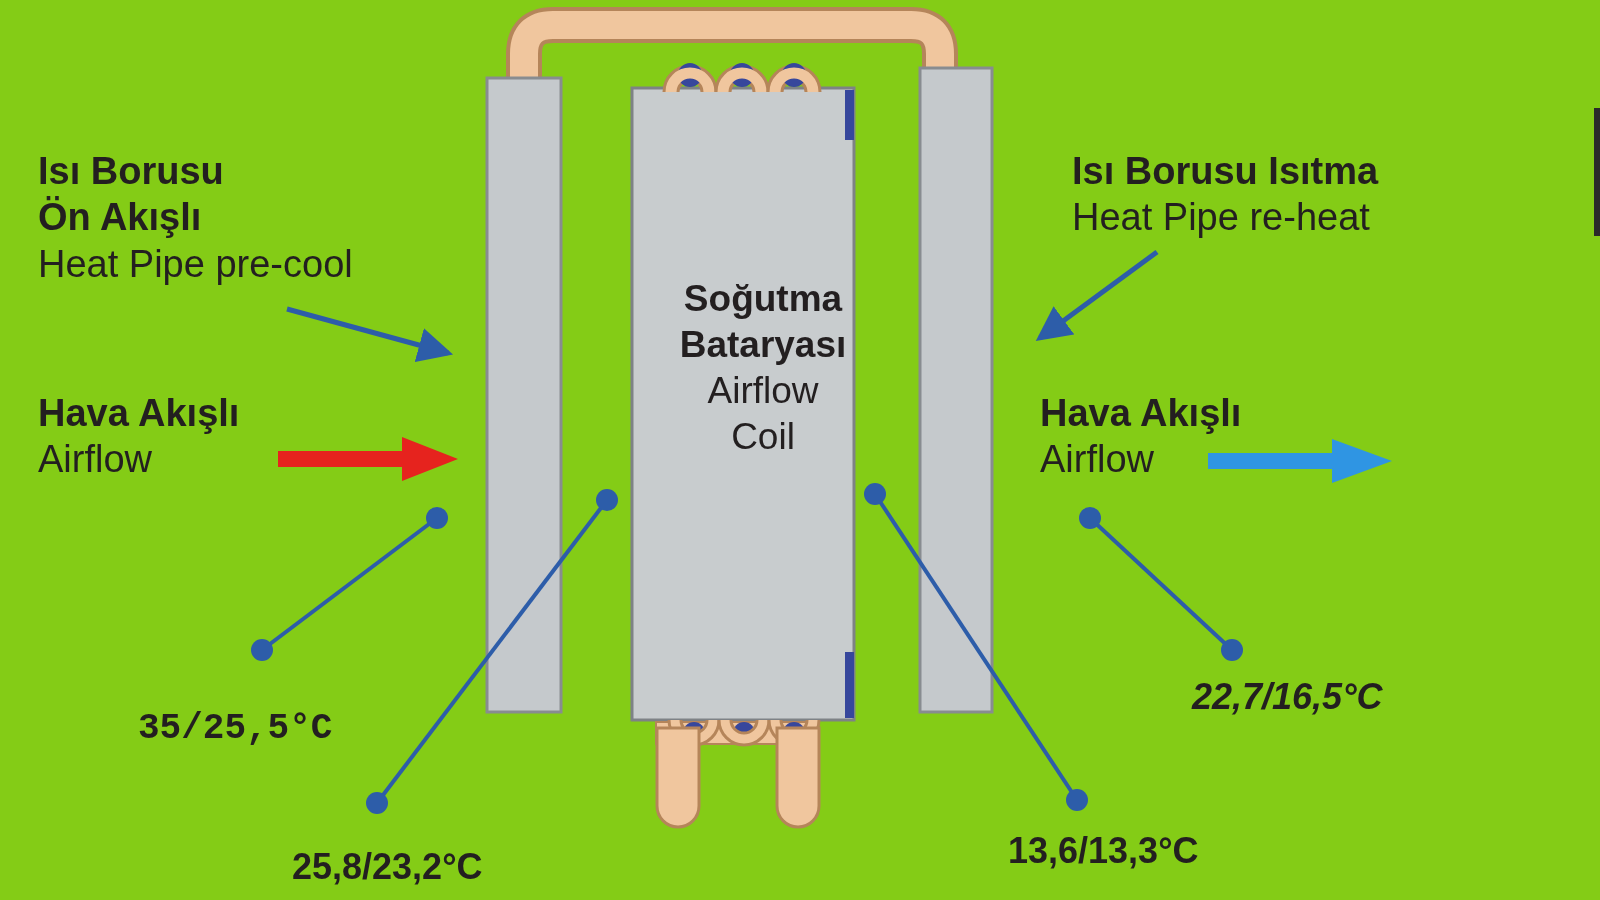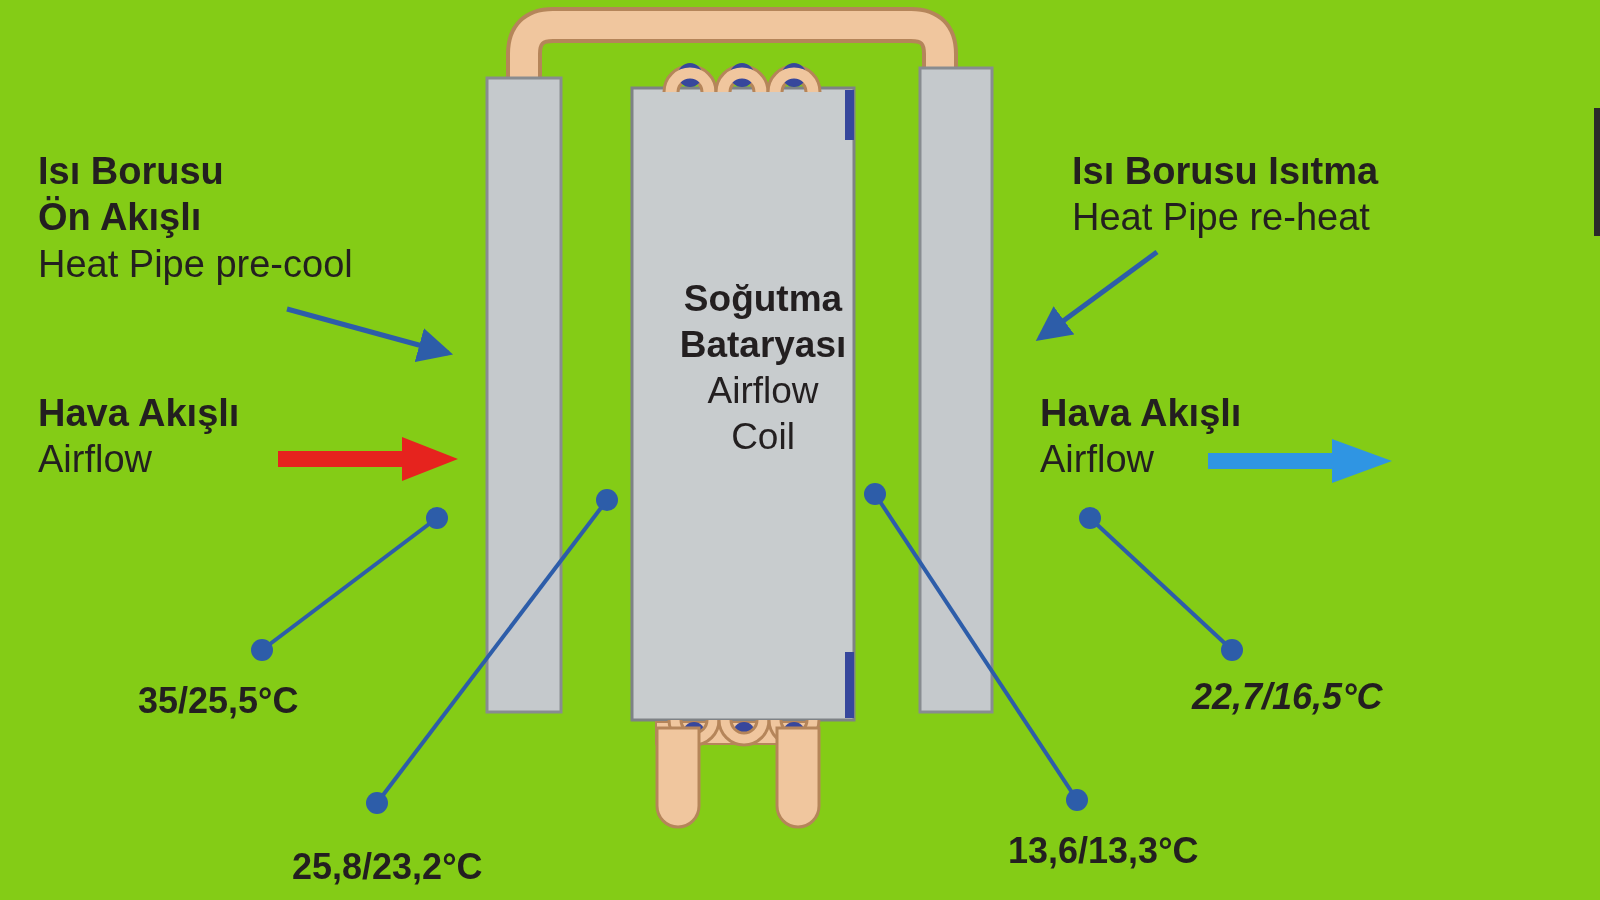--- a/index.html
+++ b/index.html
@@ -119,18 +119,18 @@
     <div>Airflow</div>
   </div>
 
   <div class="coil-label">
     <div class="b">Soğutma</div>
     <div class="b">Bataryası</div>
     <div>Airflow</div>
     <div>Coil</div>
   </div>
 
-  <div class="temp" style="left:138px; top:680px;">35/25,5°C</div>
+  <div class="temp" style="left:138px; top:708px;font-family:Liberation Mono, monospace;">35/25,5°C</div>
   <div class="temp" style="left:292px; top:830px;margin-top:16px;">25,8/23,2°C</div>
   <div class="temp" style="left:1008px; top:830px;">13,6/13,3°C</div>
   <div class="temp" style="left:1192px; top:676px;font-style:italic;">22,7/16,5°C</div>
 
 </div>
 
 </body></html>

